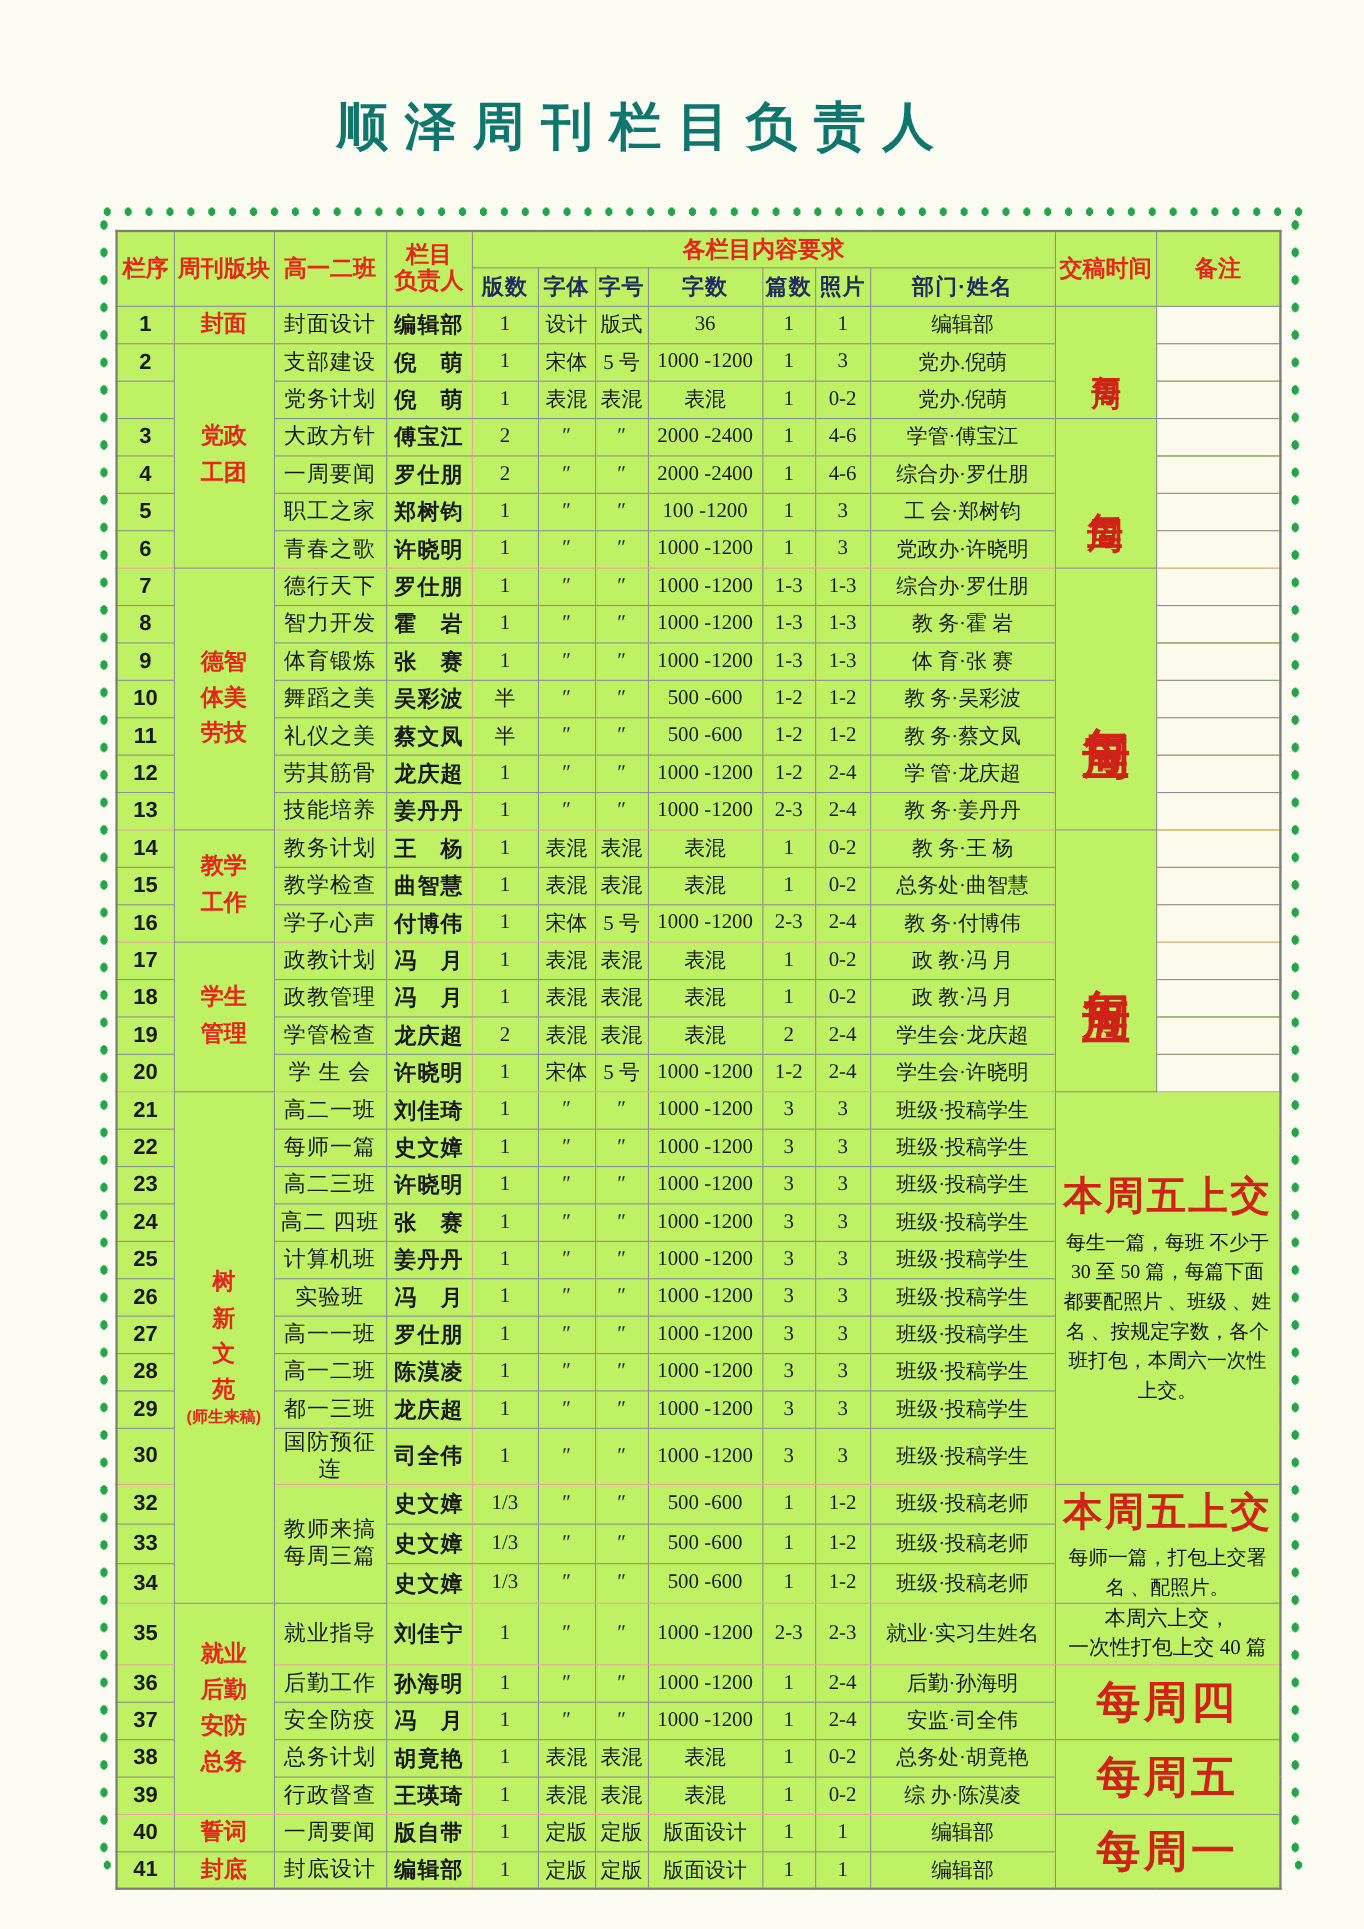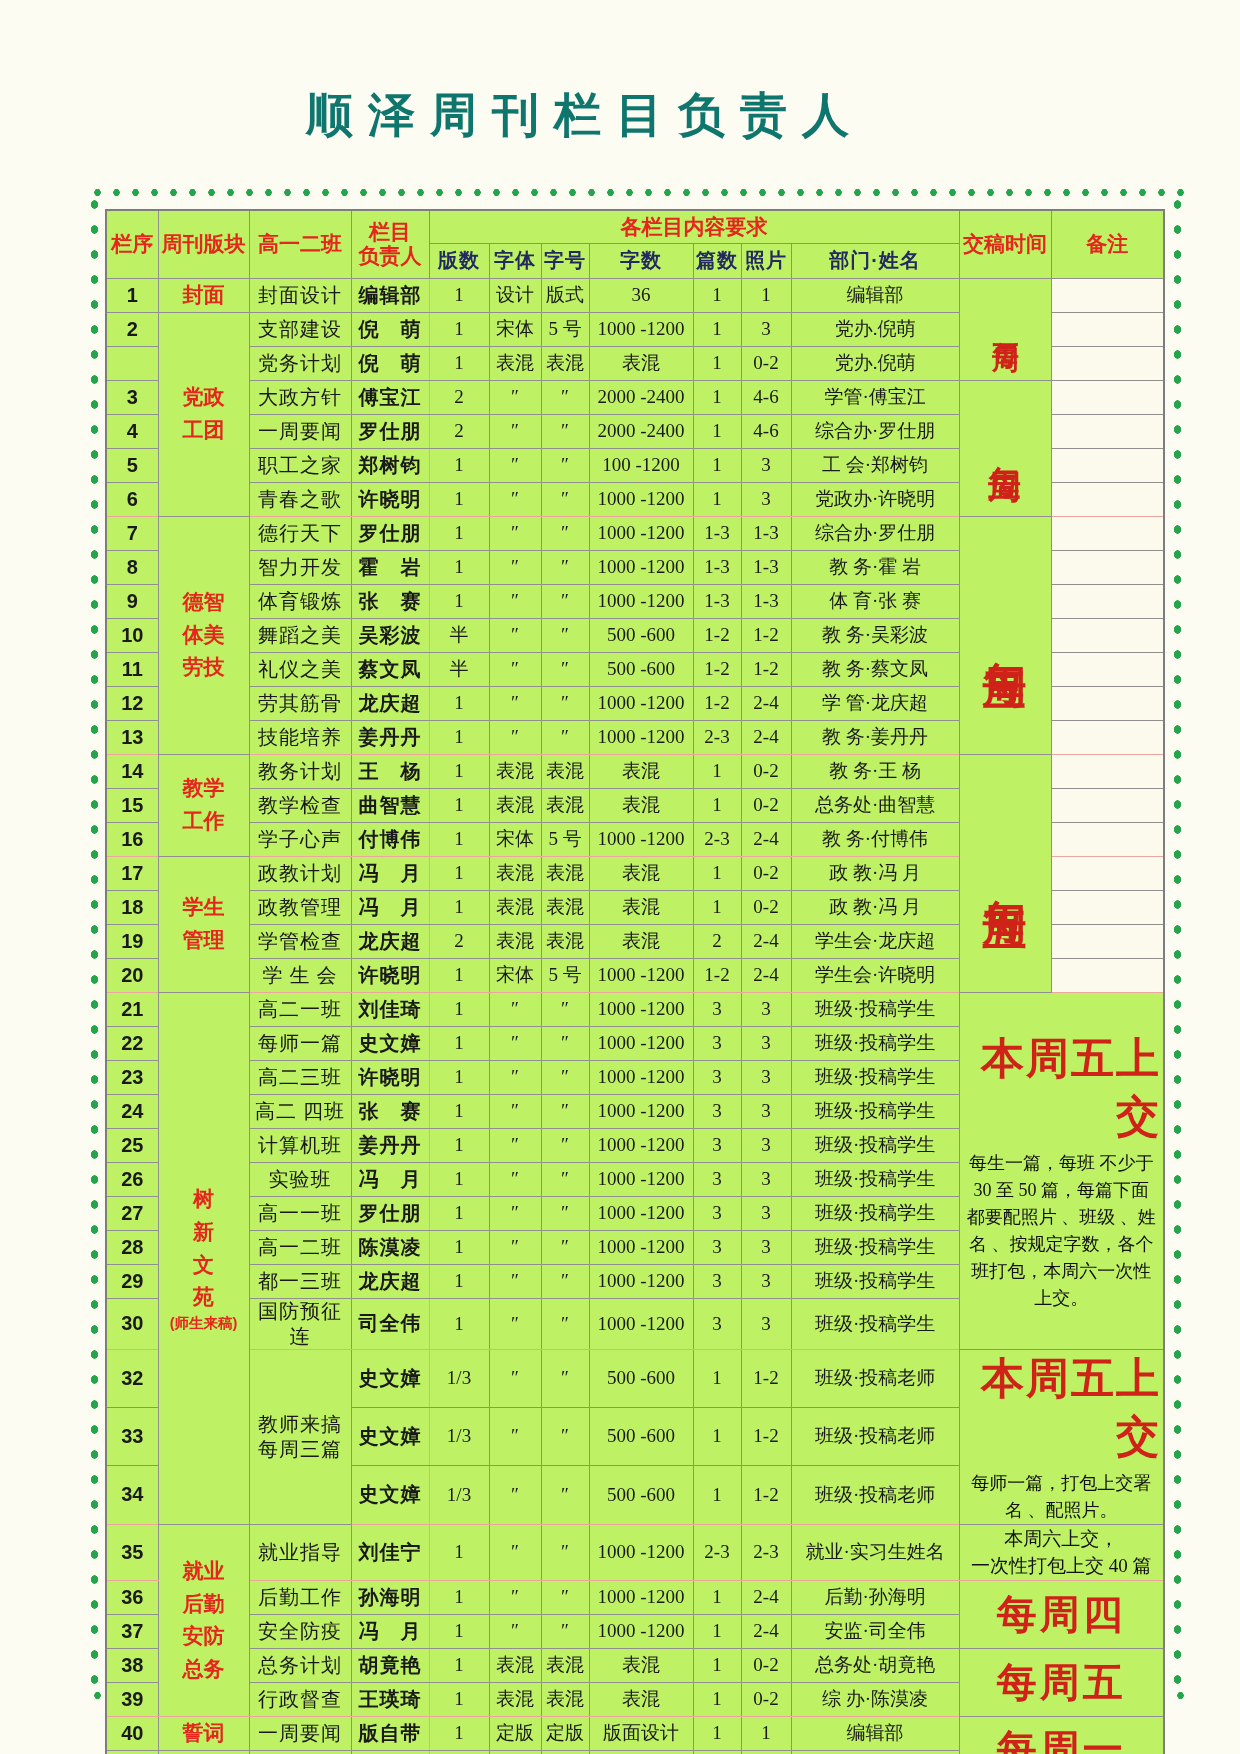--- a/index.html
+++ b/index.html
@@ -59,21 +59,21 @@
   .c-words{letter-spacing:0;}
   .c-dept{font-family:"Liberation Serif",serif;font-size:19px;}
   .c-remark{background:#fcfaec;}
   .c-deadline{vertical-align:middle;}
   .v-text{
     writing-mode:vertical-rl;text-orientation:upright;
     margin:0 auto;color:#cf2218;font-weight:bold;
     letter-spacing:6px;line-height:1;
   }
   .big-red{color:#cf2218;font-weight:bold;font-size:40px;letter-spacing:3px;}
-  .note-title{color:#cf2218;font-weight:bold;font-size:43px;letter-spacing:2px;text-align:right;margin-bottom:4px;}
+  .note-title{color:#cf2218;font-weight:bold;font-size:36px;letter-spacing:2px;text-align:center;margin-bottom:4px;}
   .note-body{font-family:"Liberation Serif",serif;font-size:18px;line-height:1.5;text-align:center;padding:0 5px;color:#111;}
   .center-note{font-family:"Liberation Serif",serif;font-size:19px;line-height:1.45;color:#111;}
   tbody tr.pink > td{border-bottom-color:#eba6a0;}
 </style>
 </head>
 <body>
 
 <div class="title">顺泽周刊栏目负责人</div>
 
 <div class="frame">

